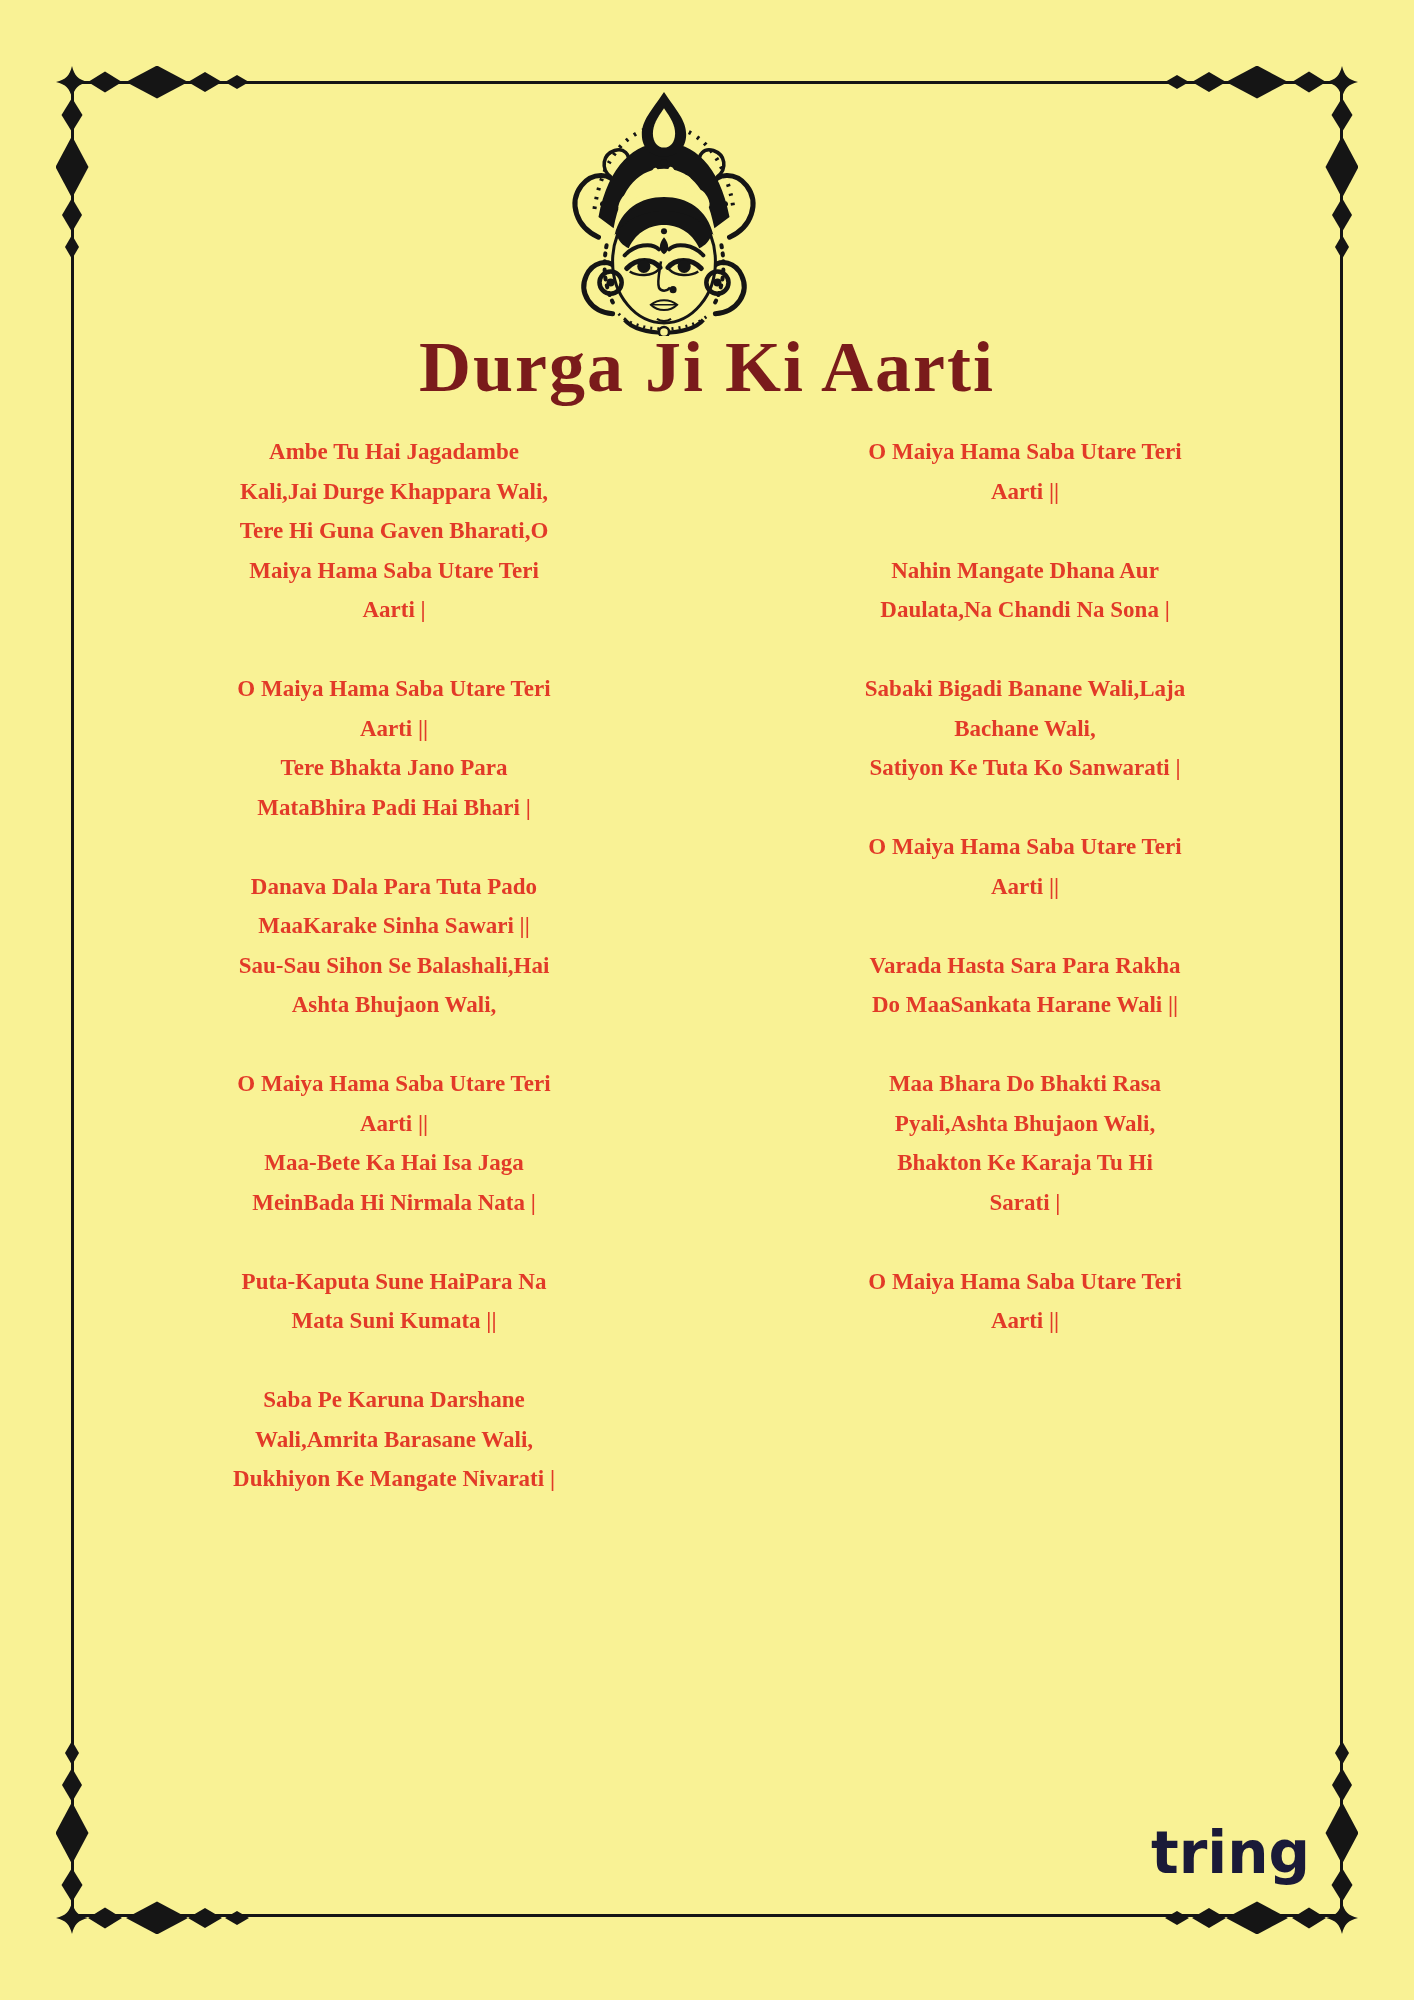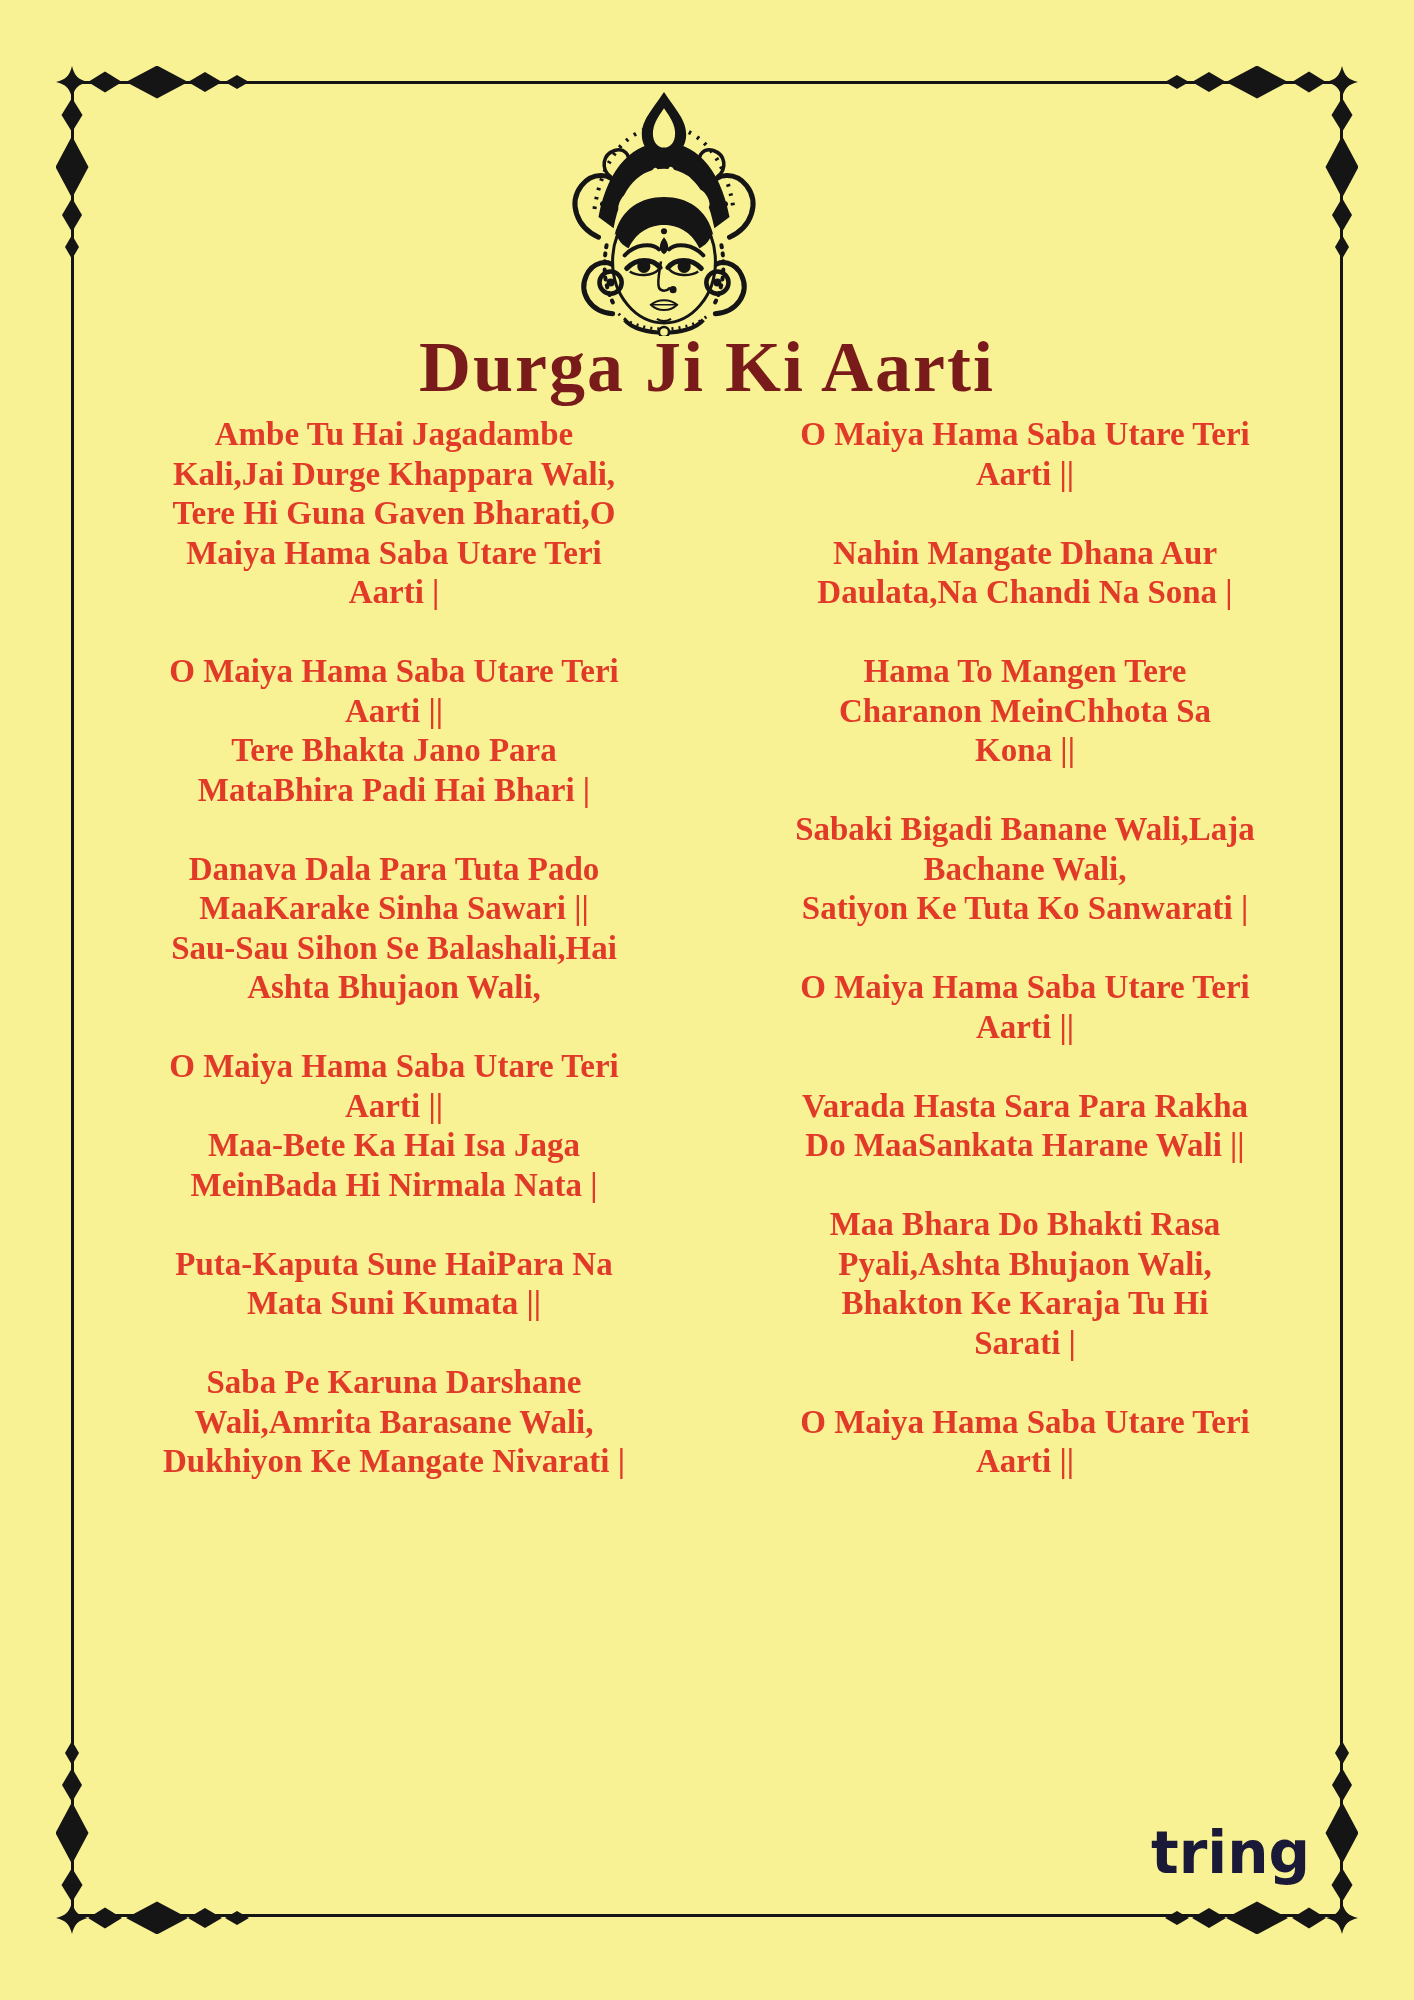--- a/index.html
+++ b/index.html
@@ -38,22 +38,22 @@
     margin:0;
     text-align:center;
     font-size:72px;
     line-height:1.15;
     font-weight:700;
     letter-spacing:2px;
     color:var(--title,#7A1B1B);
   }
   .col{
     position:absolute;
-    top:415px;
-    font-size:33px;
+    top:432px;
+    font-size:23px;
     line-height:39.5px;
     font-weight:700;
     text-align:center;
     color:var(--lyrics,#E23A28);
   }
   .col.left{left:80px;width:628px;}
   .col.right{left:712px;width:626px;}
   .stanza{margin:0 0 39.5px 0;}
   .brand{
     position:absolute;
@@ -236,25 +236,20 @@
   <div class="col right">
       <div class="stanza">
         <div class="line">O Maiya Hama Saba Utare Teri</div>
         <div class="line">Aarti ||</div>
       </div>
       <div class="stanza">
         <div class="line">Nahin Mangate Dhana Aur</div>
         <div class="line">Daulata,Na Chandi Na Sona |</div>
       </div>
       <div class="stanza">
-        <div class="line">Hama To Mangen Tere</div>
-        <div class="line">Charanon MeinChhota Sa</div>
-        <div class="line">Kona ||</div>
-      </div>
-      <div class="stanza">
         <div class="line">Sabaki Bigadi Banane Wali,Laja</div>
         <div class="line">Bachane Wali,</div>
         <div class="line">Satiyon Ke Tuta Ko Sanwarati |</div>
       </div>
       <div class="stanza">
         <div class="line">O Maiya Hama Saba Utare Teri</div>
         <div class="line">Aarti ||</div>
       </div>
       <div class="stanza">
         <div class="line">Varada Hasta Sara Para Rakha</div>

